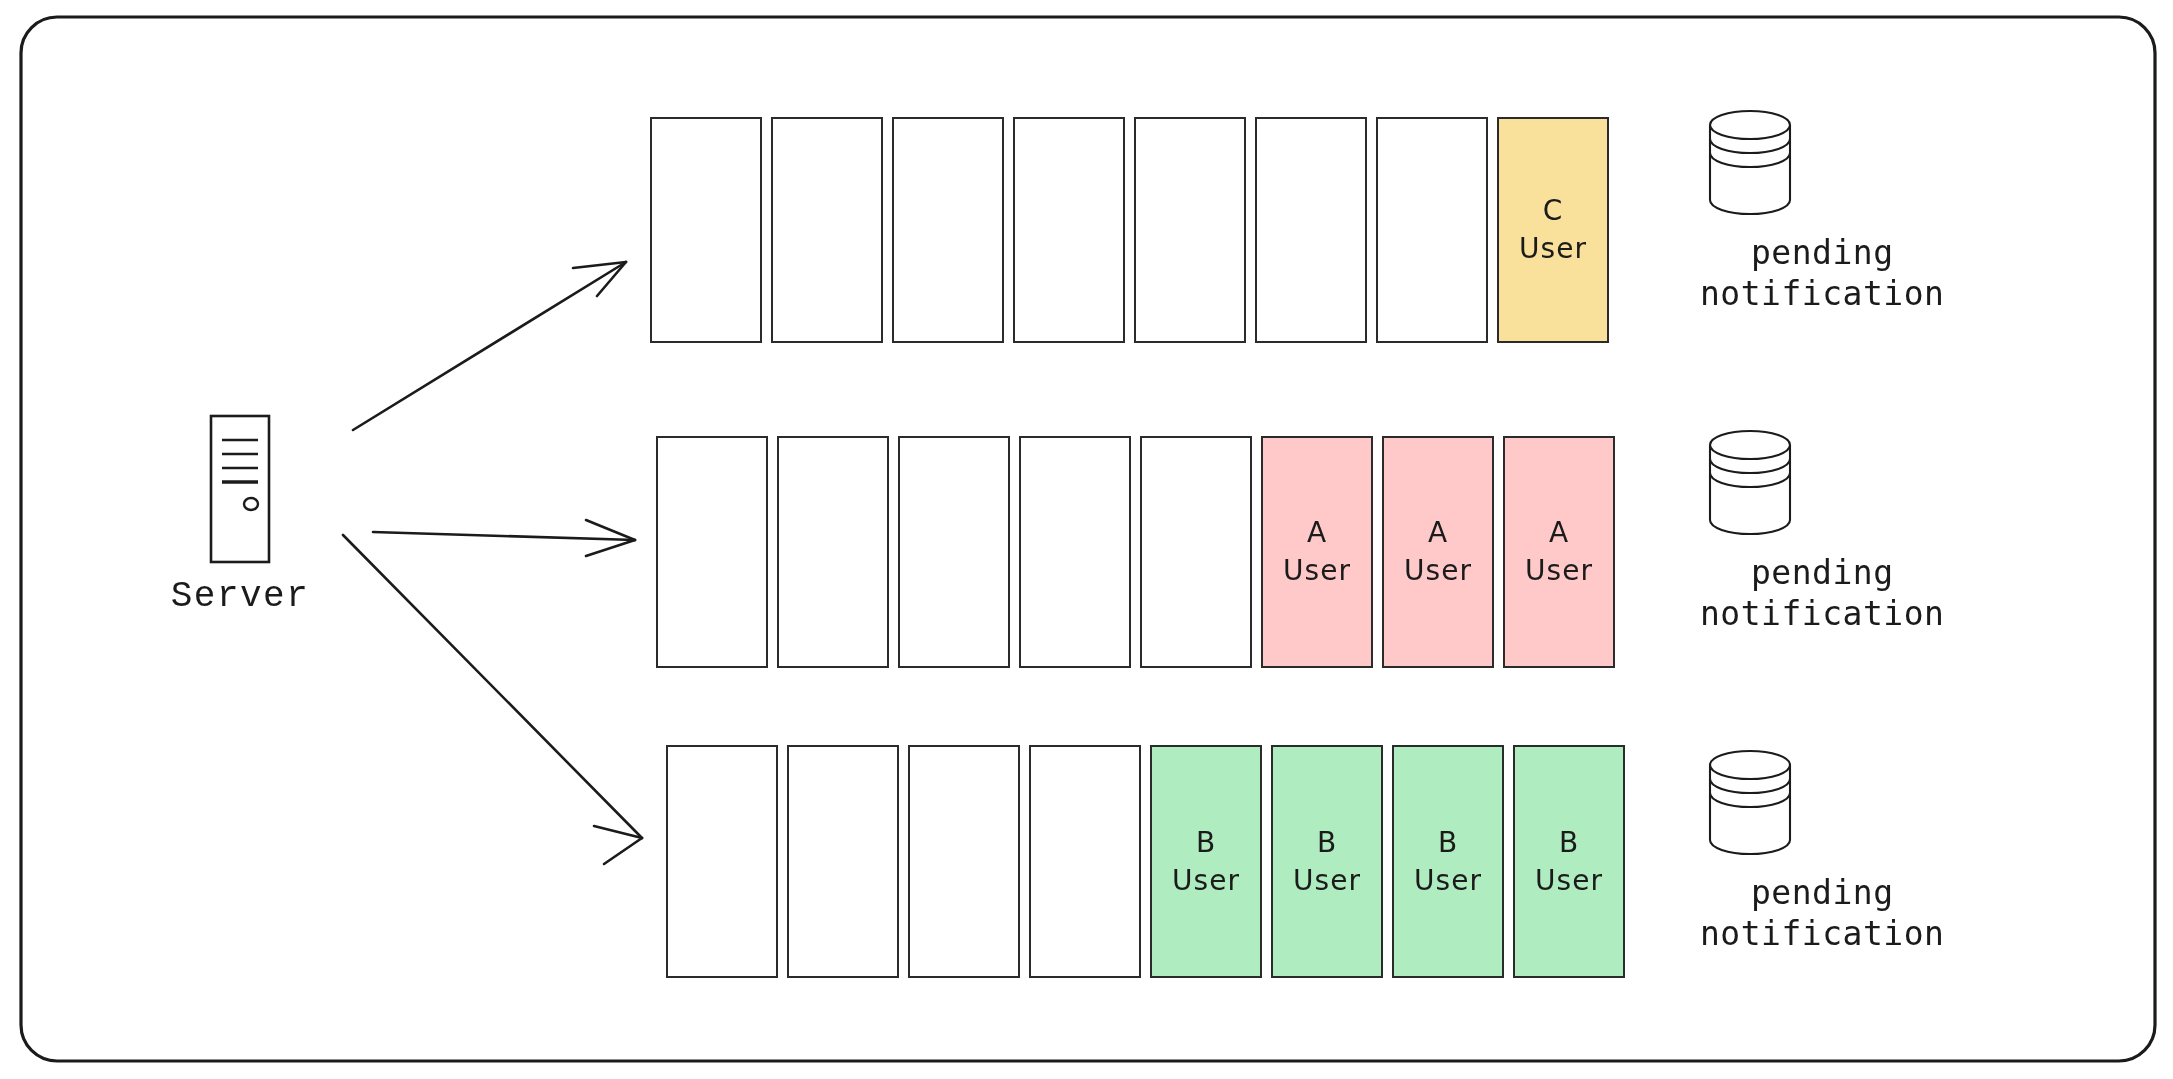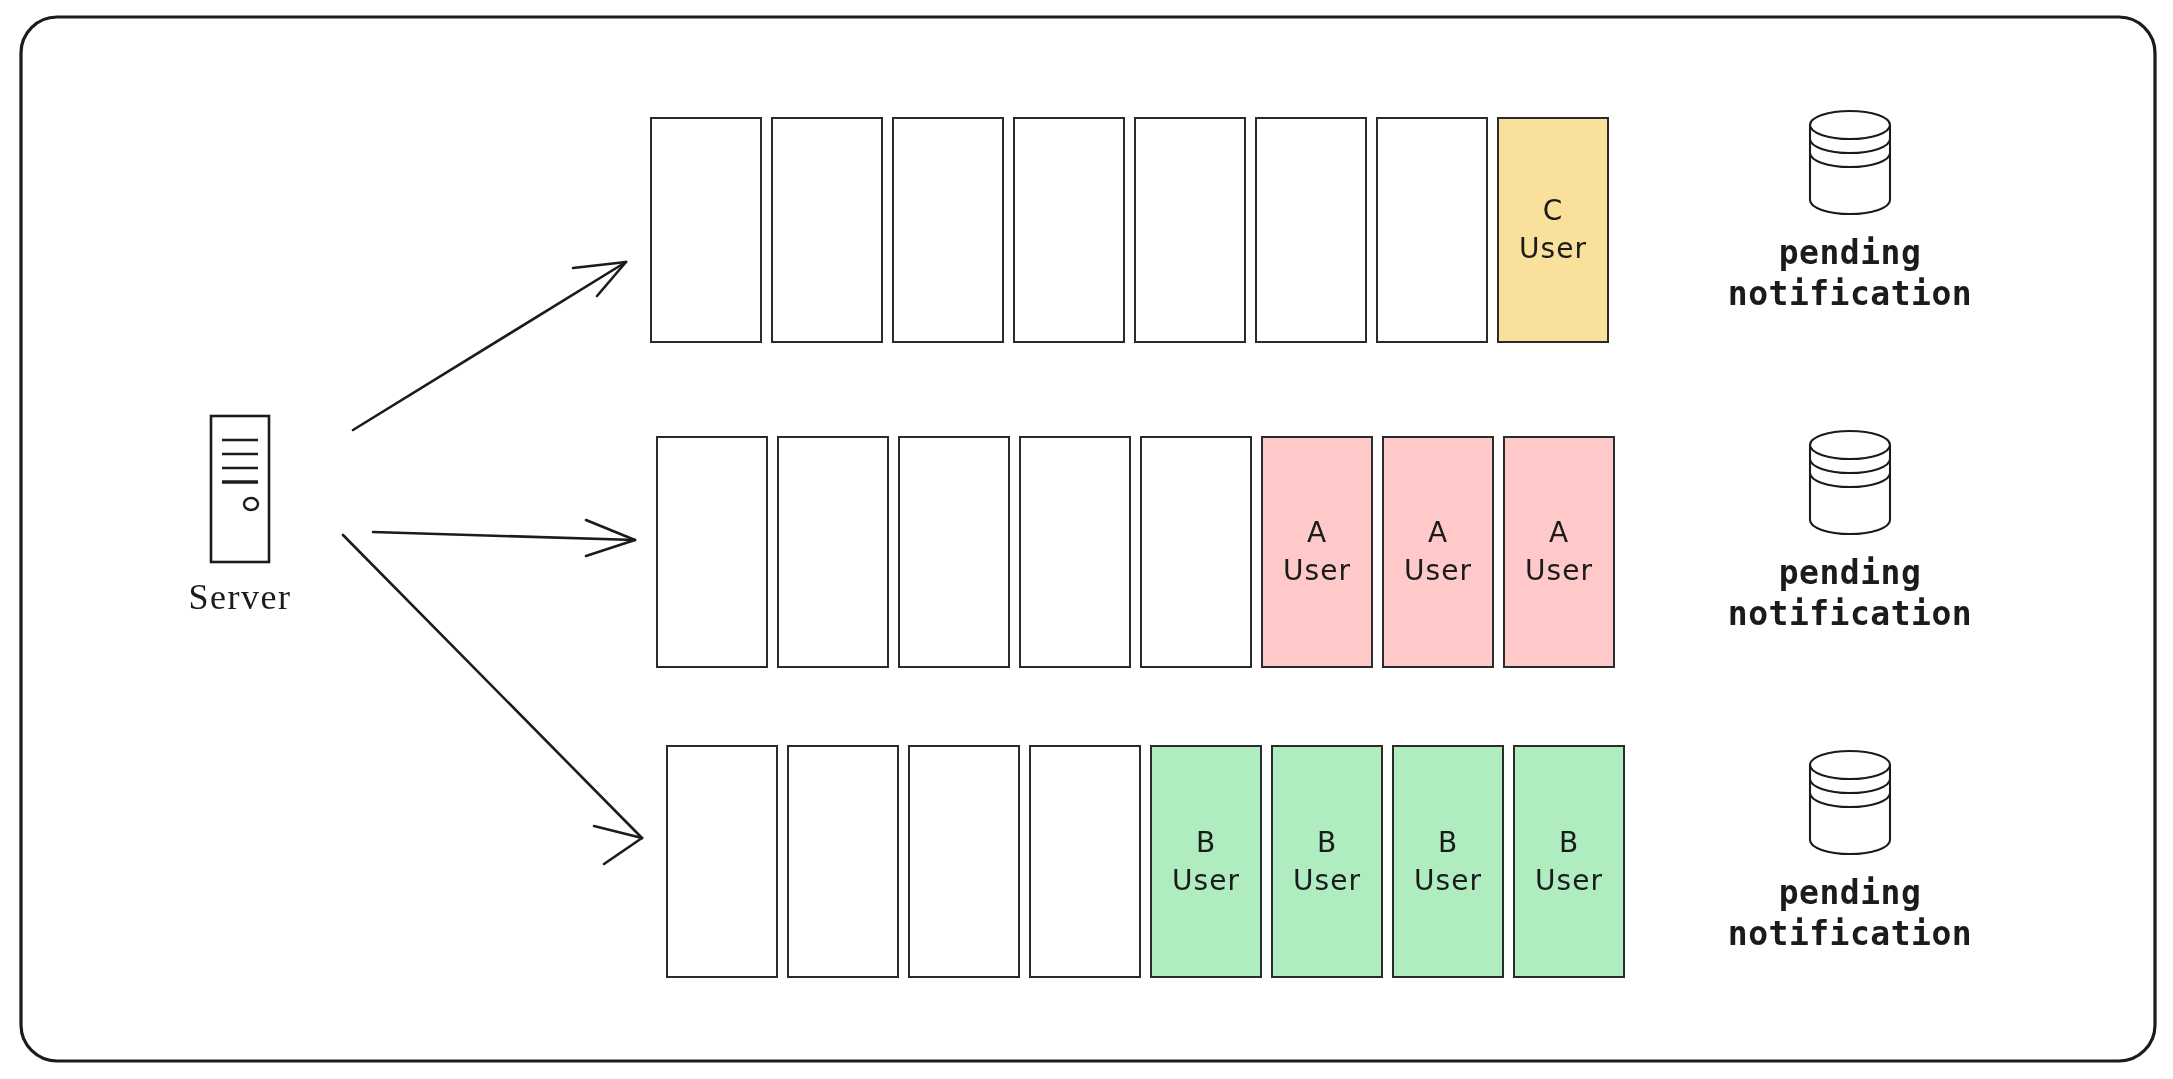--- a/index.html
+++ b/index.html
@@ -36,21 +36,21 @@
   }
   .server-icon-wrap {
     width: 180px;
     height: 160px;
     display: flex;
     align-items: flex-start;
     justify-content: center;
   }
   .server-label {
     text-align: center;
-    font-family: Liberation Serif, serif;
+    font-family: Liberation Mono, monospace;
     font-size: 36px;
     letter-spacing: 1.5px;
     color: #1b1b1b;
     margin-top: 6px;
     white-space: nowrap;
   }
 
   
   .queue-row {
     position: absolute;
@@ -81,22 +81,21 @@
     letter-spacing: 1px;
     text-align: center;
   }
 
   
   .db-group {
     position: absolute;
     width: 300px;
     display: flex;
     flex-direction: column;
-    align-items: center;
-    font-weight: bold;
+    align-items: flex-start;
   }
   .db-icon-wrap {
     width: 100px;
     height: 110px;
   }
   .db-caption {
     margin-top: 14px;
     text-align: center;
     font-family: "DejaVu Sans Mono", monospace;
     font-size: 33px;

